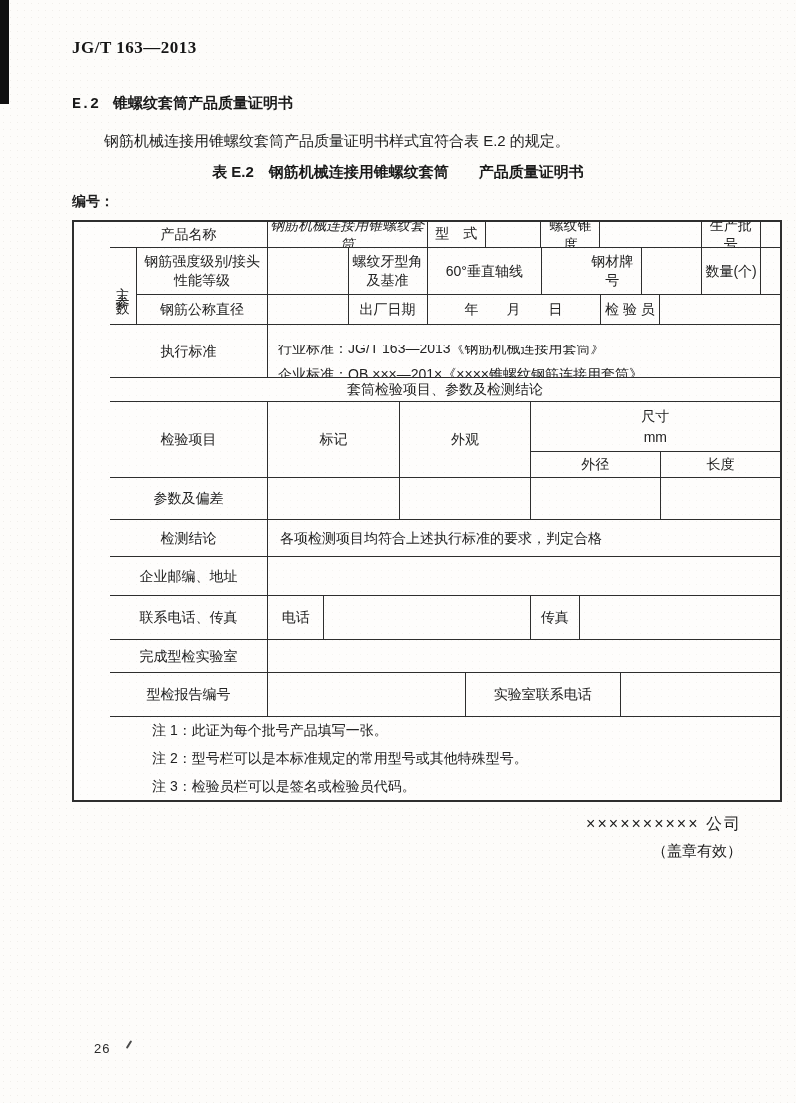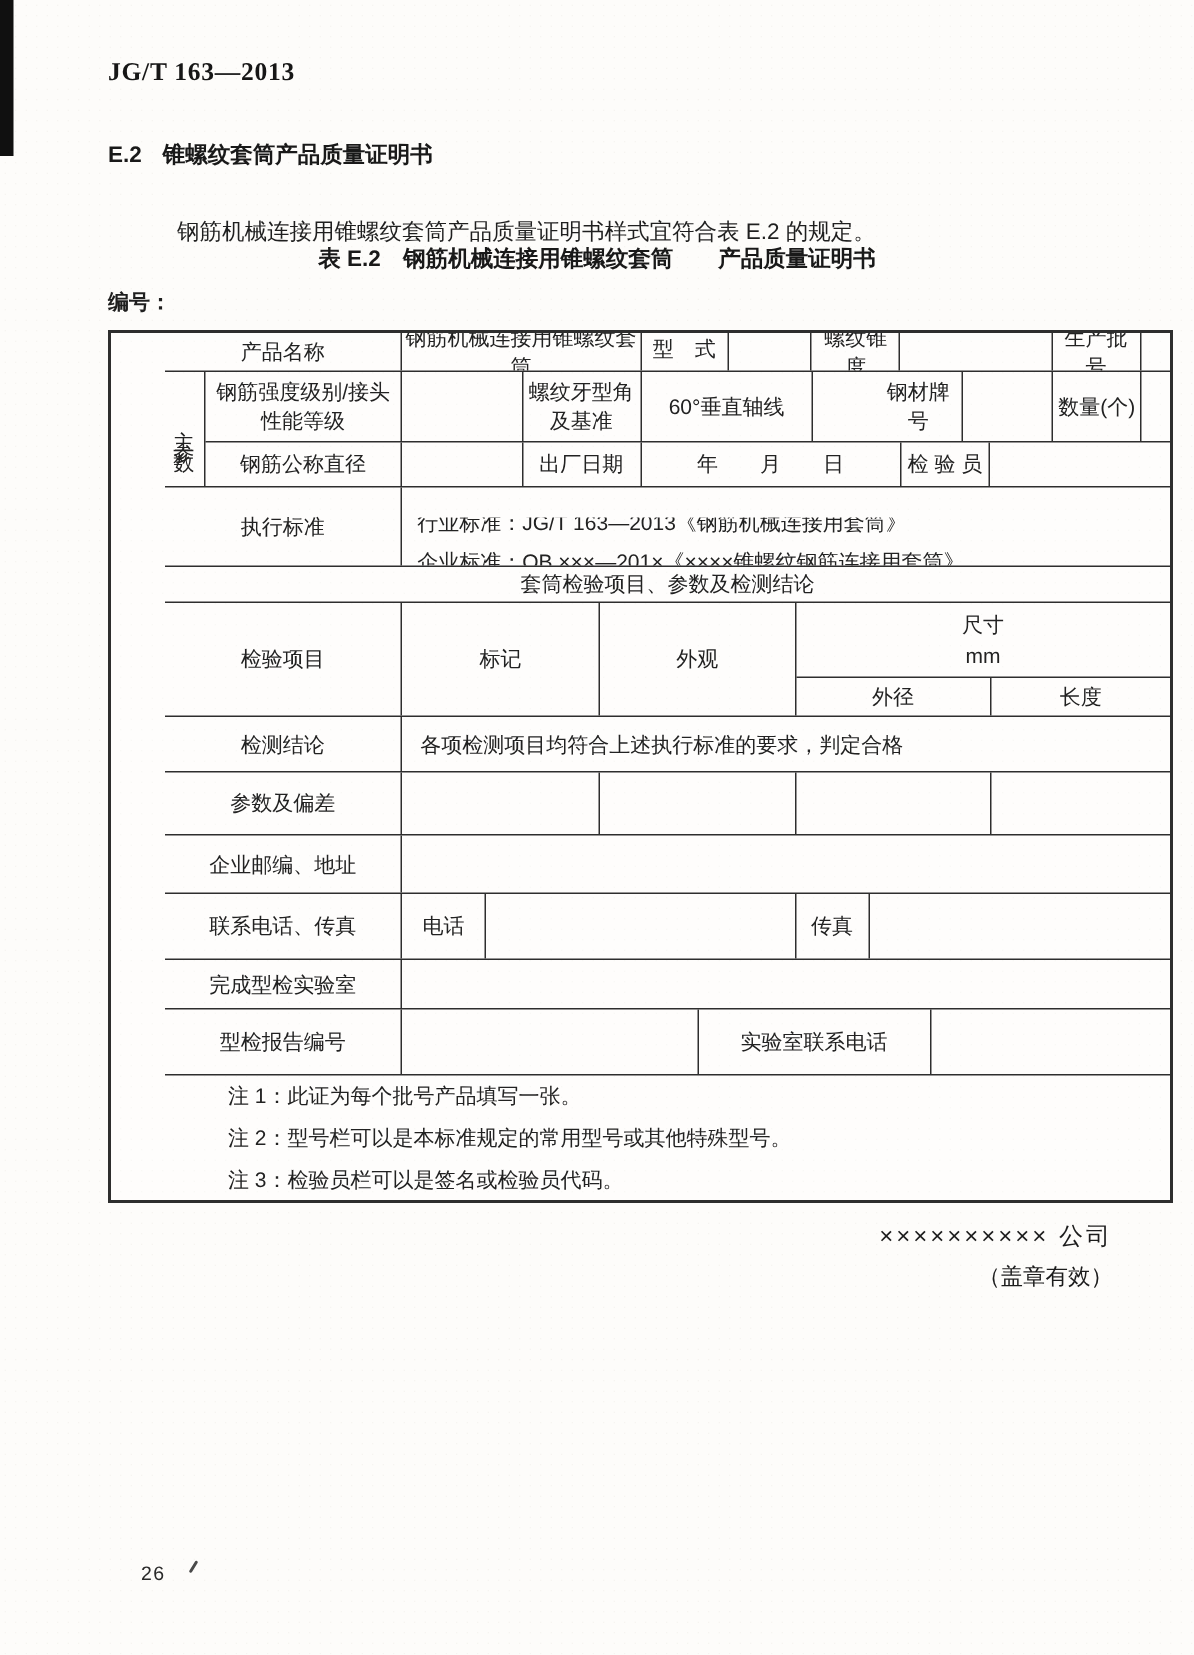--- a/index.html
+++ b/index.html
@@ -15,22 +15,22 @@
     background-image:radial-gradient(#f0eeea 0.5px, rgba(0,0,0,0) 0.6px);
     background-size:7px 7px;
   }
   .corner-bar{position:absolute;left:0;top:0;width:9px;height:104px;background:#101010;}
   .std-code{
     position:absolute;left:72px;top:38px;
     font-family:"Liberation Serif", serif;
     font-weight:bold;font-size:17px;letter-spacing:0.5px;color:#161616;
   }
   .section-heading{position:absolute;left:72px;top:94px;font-size:15px;font-weight:bold;color:#191919;}
-  .section-heading .num{margin-right:14px;font-family:Liberation Sans, sans-serif;}
-  .intro{position:absolute;left:72px;top:128px;width:648px;font-size:15px;text-indent:2em;margin:16px;line-height:22px;}
+  .section-heading .num{margin-right:14px;font-family:Liberation Mono, monospace;}
+  .intro{position:absolute;left:72px;top:128px;width:648px;font-size:15px;text-indent:2em;margin:2px;line-height:22px;}
   .caption{position:absolute;left:0;top:163px;width:796px;text-align:center;font-size:15px;font-weight:bold;color:#191919;}
   .serial{position:absolute;left:72px;top:193px;font-size:14px;font-weight:bold;}
   
   .tbl{
     position:absolute;left:72px;top:220px;width:670px;
     border:2px solid #2e2e2e;background:rgba(255,255,255,0.35);
     font-size:14px;color:#222;padding-left:36px;
   }
   .row{display:flex;border-bottom:1px solid #2e2e2e;box-sizing:border-box;}
   .row:last-child{border-bottom:none;}
@@ -53,21 +53,21 @@
   .notescell{flex-direction:column;align-items:flex-start;justify-content:center;gap:9px;padding-left:42px;text-align:left;}
   
   .signature{position:absolute;right:54px;top:814px;text-align:right;color:#1c1c1c;}
   .signature .co{font-size:16px;letter-spacing:2px;}
   .signature .stamp{font-size:15px;margin-top:7px;}
   .page-number{position:absolute;left:94px;top:1041px;font-size:13px;letter-spacing:1px;color:#2a2a2a;}
   .pen-mark{position:absolute;left:128px;top:1040px;width:2px;height:9px;background:#4a4a4a;transform:rotate(32deg);border-radius:1px;} .w83{width:8.3%;} .w84{width:8.4%;} .w87{width:8.7%;font-family:Liberation Serif, serif;} .w88{width:8.8%;}
   .w90{width:9.0%;margin-left:41px;} .w73p{width:7.3%;}
   .w123{width:12.3%;} .w125{width:12.5%;}
   .w178{width:17.8%;} .w194{width:19.4%;} .w195{width:19.5%;} .w197{width:19.7%;}
-  .w204{width:20.4%;} .w231{width:23.1%;} .w236{width:23.6%;} .w238{width:23.8%;}
+  .w204{width:20.4%;} .w231{width:23.1%;} .w236{width:23.6%;} .w238{width:23.8%;font-style:italic;}
   .w269{width:26.9%;} .w295{width:29.5%;} .w308{width:30.8%;}
   .w522{width:52.2%;}
   .f1{flex:1;}
 </style>
 </head>
 <body>
 
 <div class="page">
 
   <div class="corner-bar"></div>
@@ -144,33 +144,33 @@
           <span>尺寸</span>
           <span>mm</span>
         </div>
         <div class="szbot">
           <div class="c w522">外径</div>
           <div class="c f1">长度</div>
         </div>
       </div>
     </div>
 
-    <div class="row" style="height:37px;">
-      <div class="c w236">检测结论</div>
-      <div class="c f1 left" style="padding-left:12px;">各项检测项目均符合上述执行标准的要求，判定合格</div>
-    </div>
-
     <div class="row" style="height:42px;">
       <div class="c w236">参数及偏差</div>
       <div class="c w197"></div>
       <div class="c w195"></div>
       <div class="c w194"></div>
       <div class="c f1"></div>
     </div>
 
+    <div class="row" style="height:37px;">
+      <div class="c w236">检测结论</div>
+      <div class="c f1 left" style="padding-left:12px;">各项检测项目均符合上述执行标准的要求，判定合格</div>
+    </div>
+
     <div class="row" style="height:39px;">
       <div class="c w236">企业邮编、地址</div>
       <div class="c f1"></div>
     </div>
 
     <div class="row" style="height:44px;">
       <div class="c w236">联系电话、传真</div>
       <div class="c w84">电话</div>
       <div class="c w308"></div>
       <div class="c w73p">传真</div>

